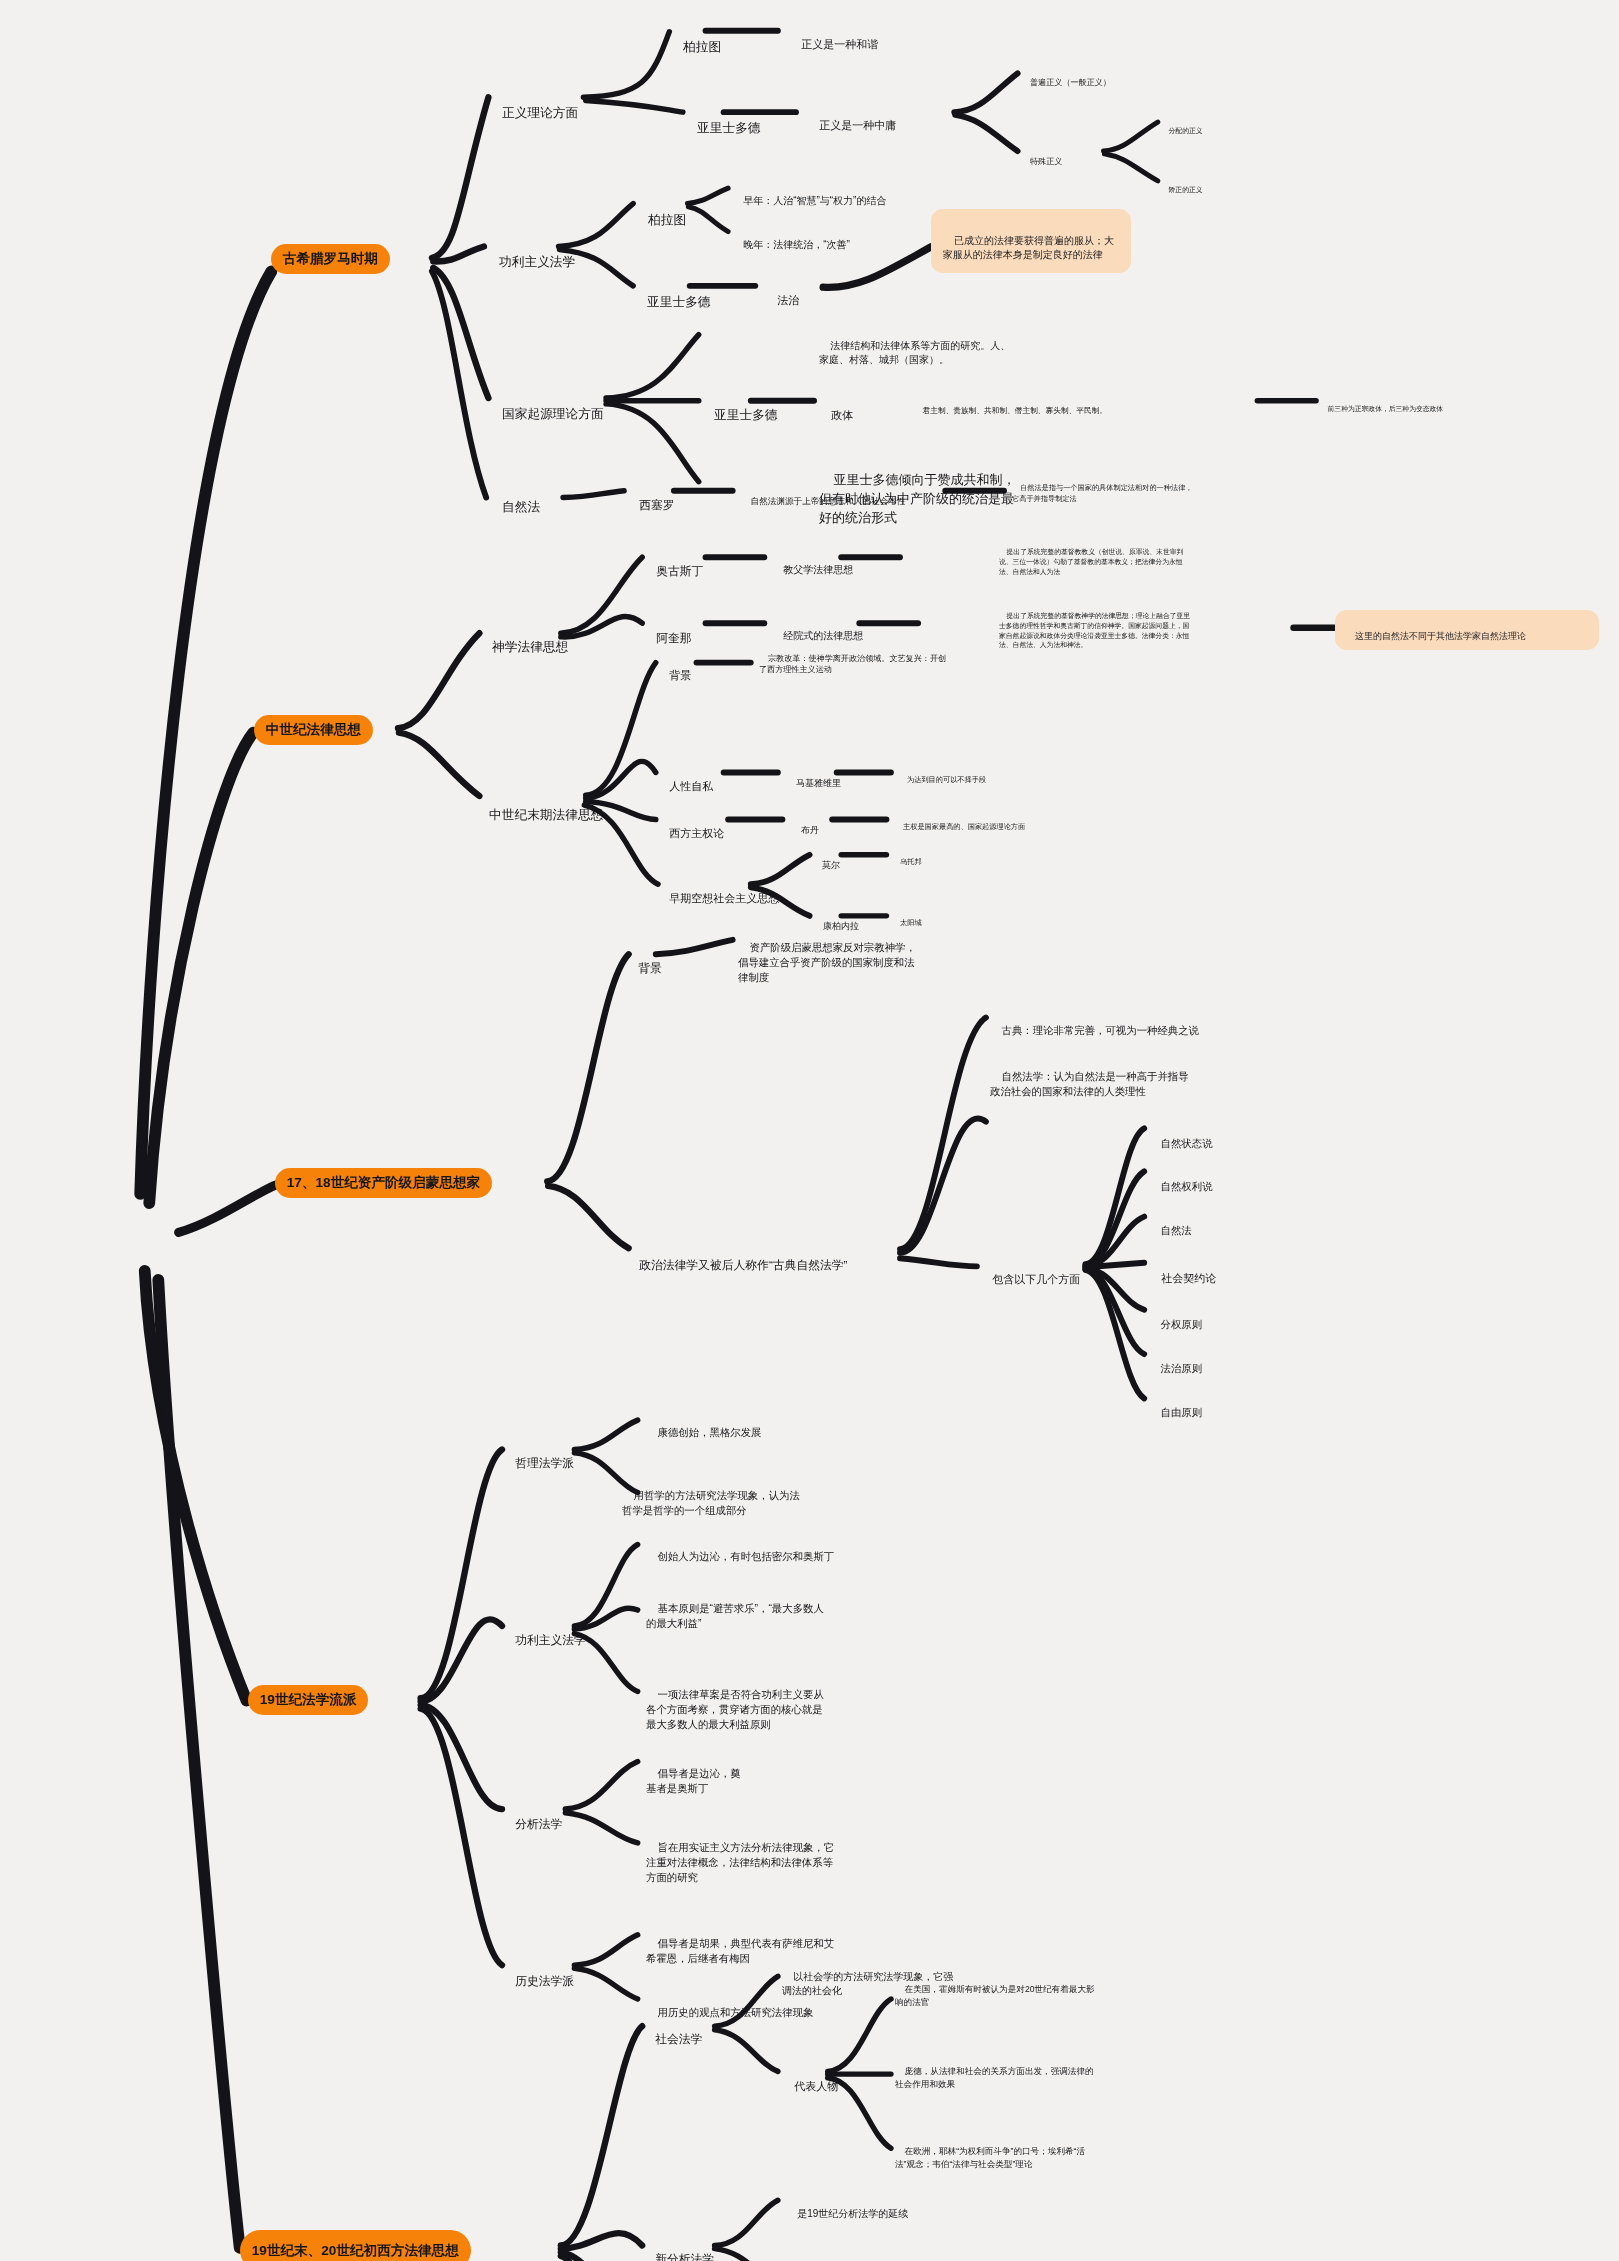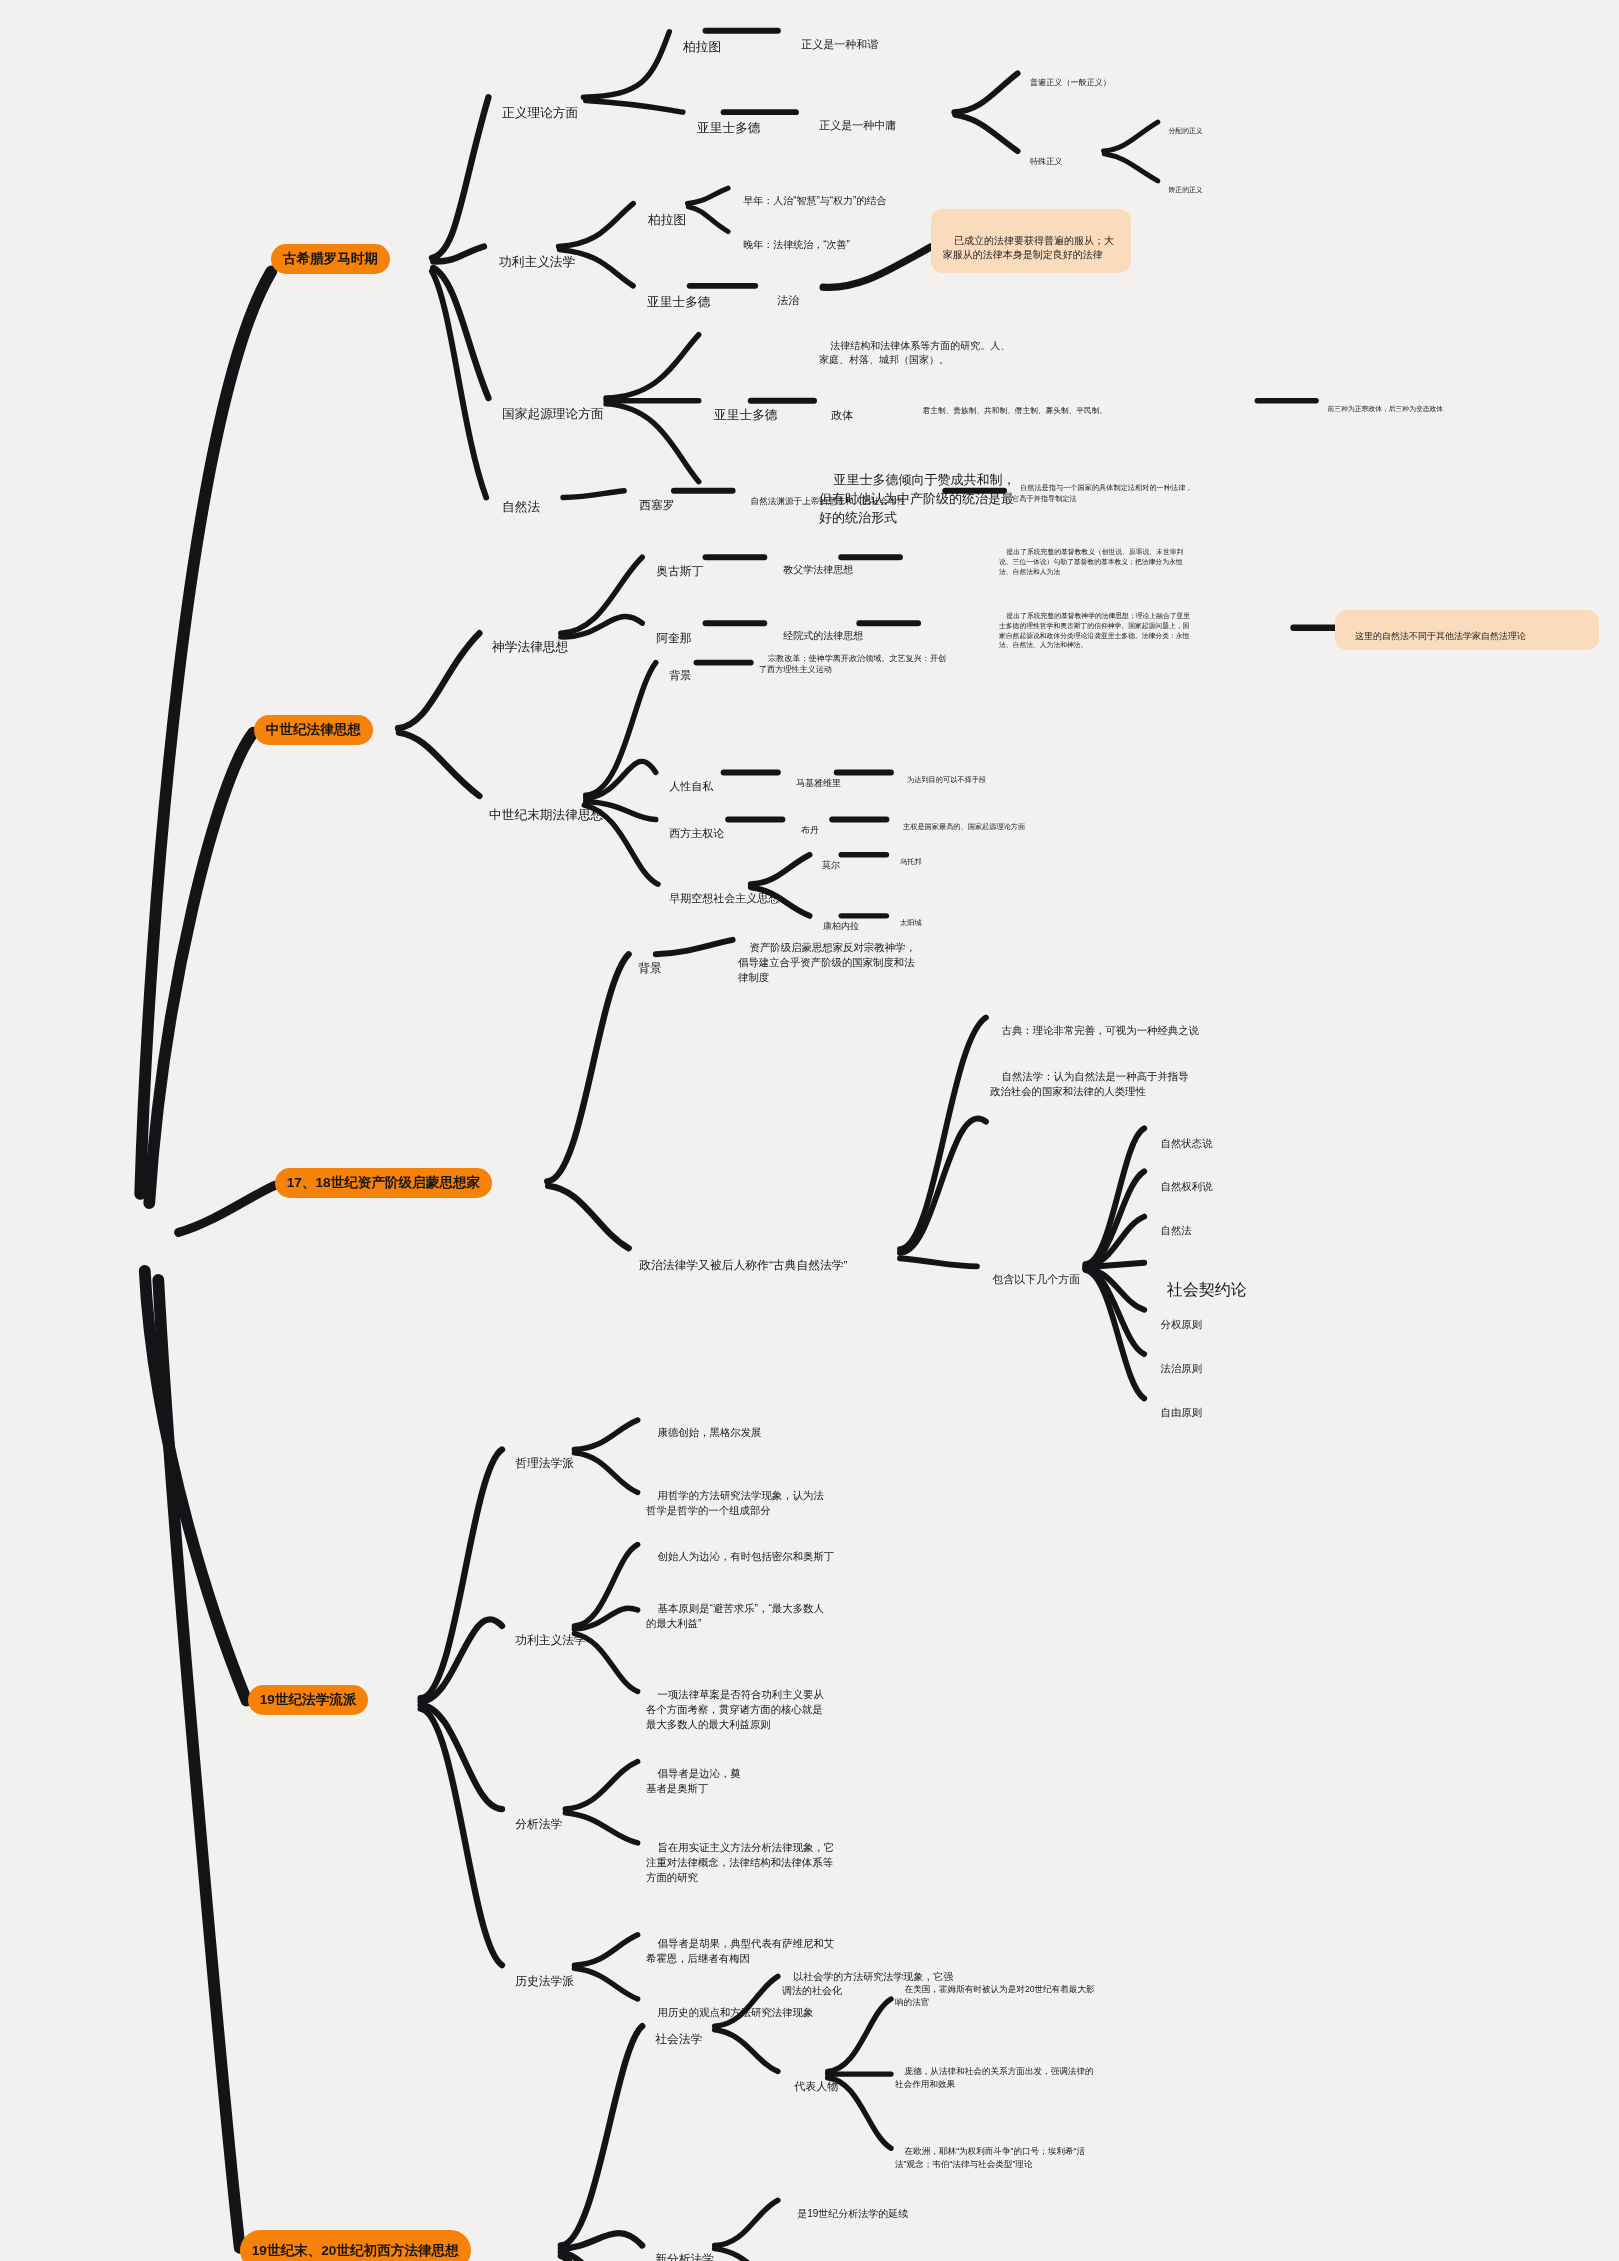--- a/index.html
+++ b/index.html
@@ -261,34 +261,34 @@
   <div class="node lbl" style="left:990px;top:1054px;width:199px;font-size:10.4px;">
     <span>自然法学：认为自然法是一种高于并指导政治社会的国家和法律的人类理性</span></div>
   <div class="node lbl" style="left:980px;top:1256px;font-size:11px;">
     <span>包含以下几个方面</span></div>
   <div class="node lbl" style="left:1149px;top:1121px;font-size:10.4px;">
     <span>自然状态说</span></div>
   <div class="node lbl" style="left:1149px;top:1164px;font-size:10.4px;">
     <span>自然权利说</span></div>
   <div class="node lbl" style="left:1149px;top:1208px;font-size:10.4px;">
     <span>自然法</span></div>
-  <div class="node lbl" style="left:1149px;top:1255px;font-size:16px;">
+  <div class="node lbl" style="left:1149px;top:1255px;font-size:11px;">
     <span>社会契约论</span></div>
   <div class="node lbl" style="left:1149px;top:1302px;font-size:10.4px;">
     <span>分权原则</span></div>
   <div class="node lbl" style="left:1149px;top:1346px;font-size:10.4px;">
     <span>法治原则</span></div>
   <div class="node lbl" style="left:1149px;top:1390px;font-size:10.4px;">
     <span>自由原则</span></div>
 
   <div class="node lbl" style="left:502px;top:1438px;font-size:11.8px;">
     <span>哲理法学派</span></div>
   <div class="node lbl" style="left:646px;top:1410px;font-size:10.4px;">
     <span>康德创始，黑格尔发展</span></div>
-  <div class="node lbl" style="left:646px;top:1473px;width:185px;font-size:10.4px;">
+  <div class="node lbl" style="left:622px;top:1473px;width:185px;font-size:10.4px;">
     <span>用哲学的方法研究法学现象，认为法哲学是哲学的一个组成部分</span></div>
   <div class="node lbl" style="left:502px;top:1615px;font-size:11.8px;">
     <span>功利主义法学</span></div>
   <div class="node lbl" style="left:646px;top:1534px;font-size:10.4px;">
     <span>创始人为边沁，有时包括密尔和奥斯丁</span></div>
   <div class="node lbl" style="left:646px;top:1586px;width:181px;font-size:10.4px;">
     <span>基本原则是“避苦求乐”，“最大多数人的最大利益”</span></div>
   <div class="node lbl" style="left:646px;top:1672px;width:185px;font-size:10.4px;">
     <span>一项法律草案是否符合功利主义要从各个方面考察，贯穿诸方面的核心就是最大多数人的最大利益原则</span></div>
   <div class="node lbl" style="left:502px;top:1799px;font-size:11.8px;">

